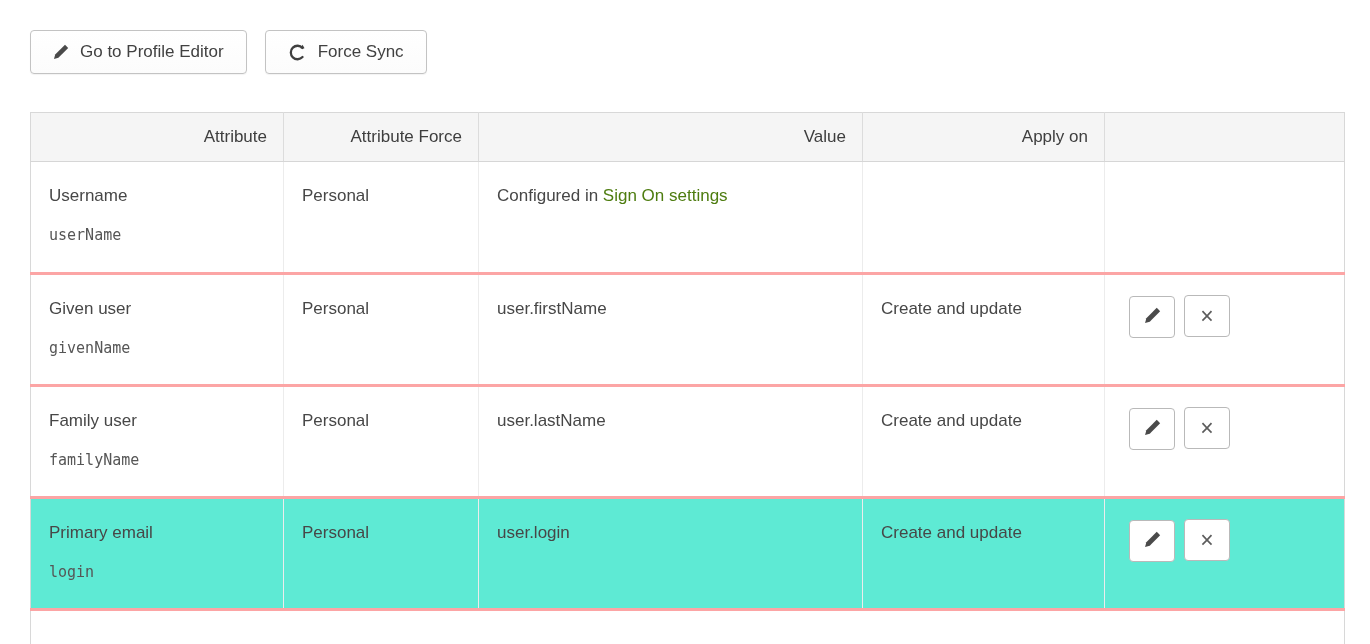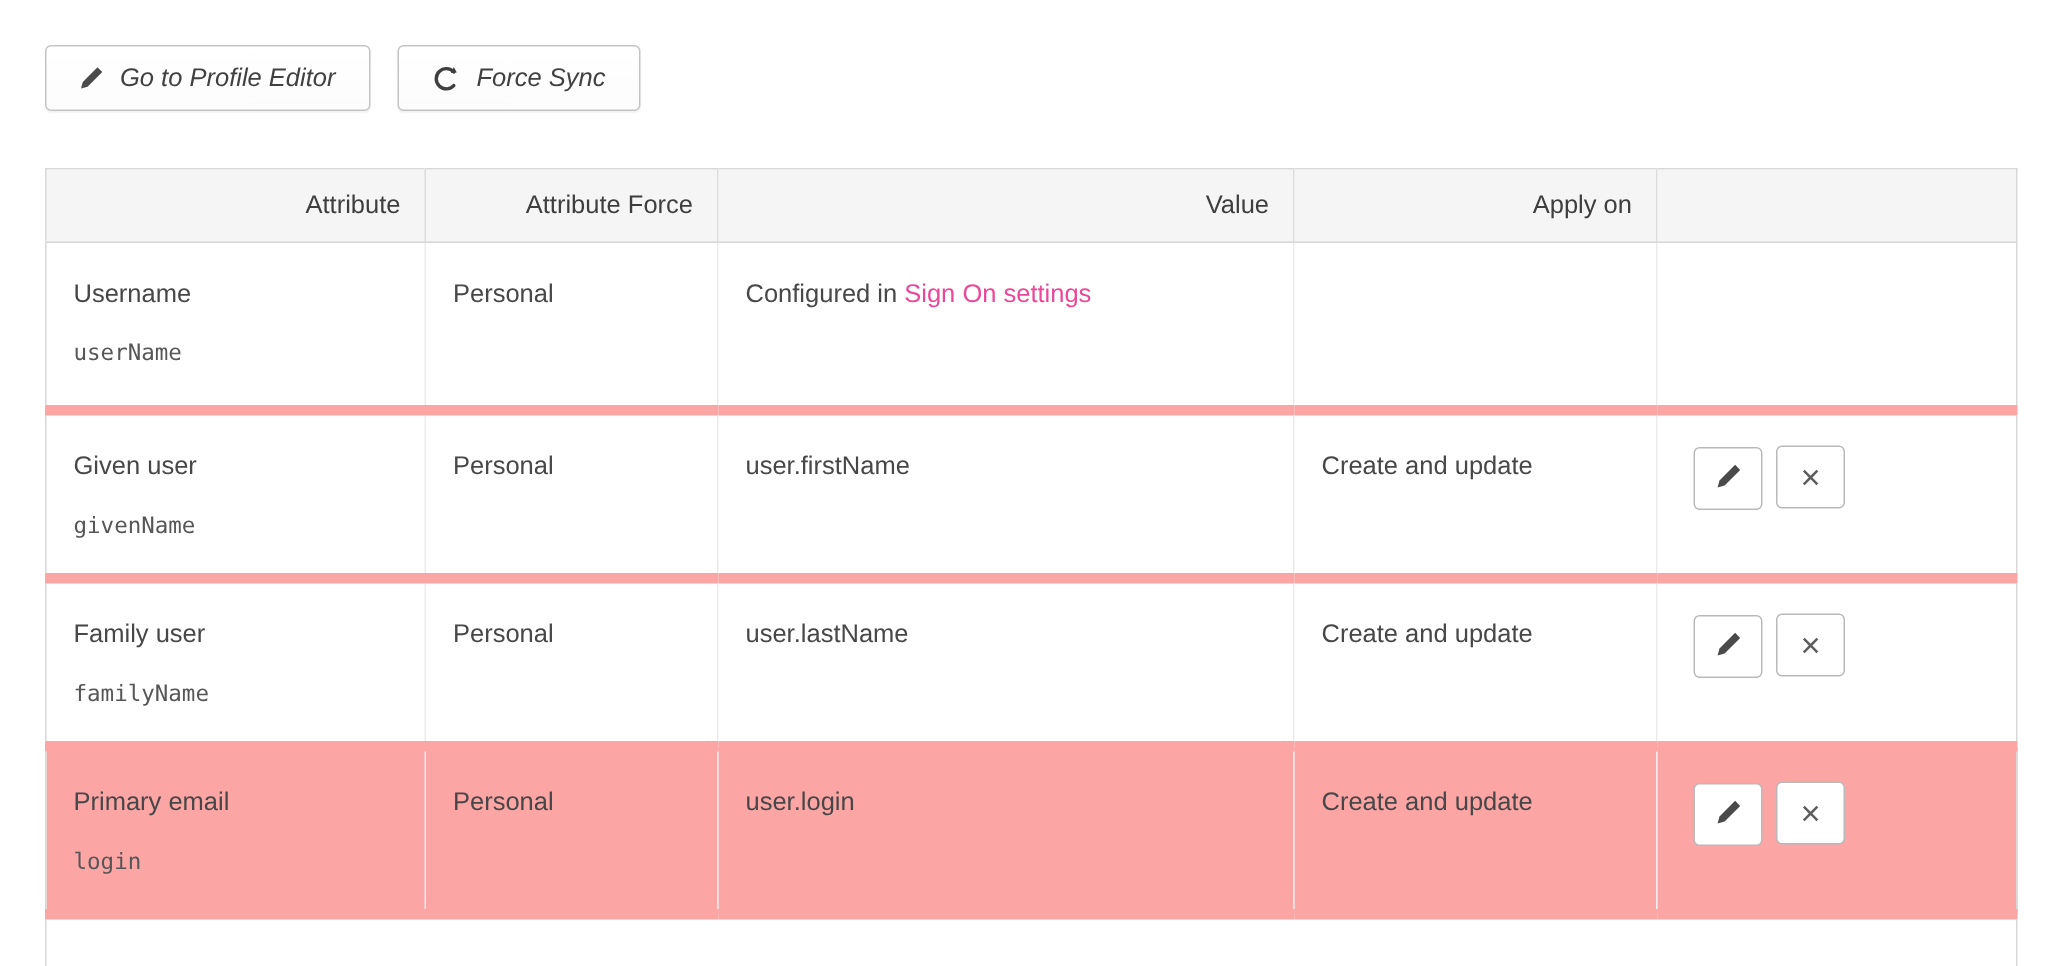--- a/index.html
+++ b/index.html
@@ -16,21 +16,20 @@
   .toolbar { display: flex; gap: 18px; margin-bottom: 38px; }
   .toolbar-btn {
     display: inline-flex; align-items: center; gap: 11px;
     height: 44px; padding: 0 22px;
     background: linear-gradient(#ffffff, #fcfcfc);
     border: 1px solid #c3c3c3; border-radius: 4px;
     font-family: "Liberation Sans", sans-serif;
     font-size: 17px; color: #414141;
     box-shadow: 0 1px 1px rgba(0,0,0,0.05);
     cursor: pointer;
-    font-style: italic;
   }
   .toolbar-btn .icon { display: inline-flex; align-items: center; }
 
   
   table.mapping-table {
     border-collapse: collapse; table-layout: fixed;
     width: 1314px;
     border: 1px solid #d8d8d8;
   }
   thead th {
@@ -39,35 +38,35 @@
     border-right: 1px solid #dcdcdc;
     font-weight: 400; text-align: right;
     font-size: 17px; color: #3e3e3e;
     padding: 14px 16px 14px 18px;
     white-space: nowrap; overflow: hidden;
   }
   thead th:last-child { border-right: none; }
   tbody td {
     vertical-align: top;
     padding: 24px 0 0 18px;
-    border-bottom: 7px solid #fca5a5;
+    border-bottom: 3px solid #fca5a5;
     border-right: 1px solid #ececec;
     font-size: 17px; color: #474747;
     background: #ffffff;
   }
   tbody td:last-child { border-right: none; }
   tbody tr.data-row { height: 112px; }
-  tr.shaded td { background: #fca5a5; }
+  tr.shaded td { background: #5eead4; }
 
   .attr-label { display: block; margin-bottom: 19px; }
   .attr-var {
     font-family: "DejaVu Sans Mono", "Liberation Mono", monospace;
     font-size: 15px; color: #565656;
   }
-  .value-link { color: #ec4899; text-decoration: none; cursor: pointer; }
+  .value-link { color: #4d7c0f; text-decoration: none; cursor: pointer; }
 
   .actions-cell { padding-top: 20px; padding-left: 24px; }
   .action-btn {
     width: 46px; height: 42px;
     border: 1px solid #b9b9b9; border-radius: 4px;
     background: #ffffff;
     display: inline-flex; align-items: center; justify-content: center;
     margin-right: 9px; cursor: pointer; padding: 0;
   }
   .x-glyph {

